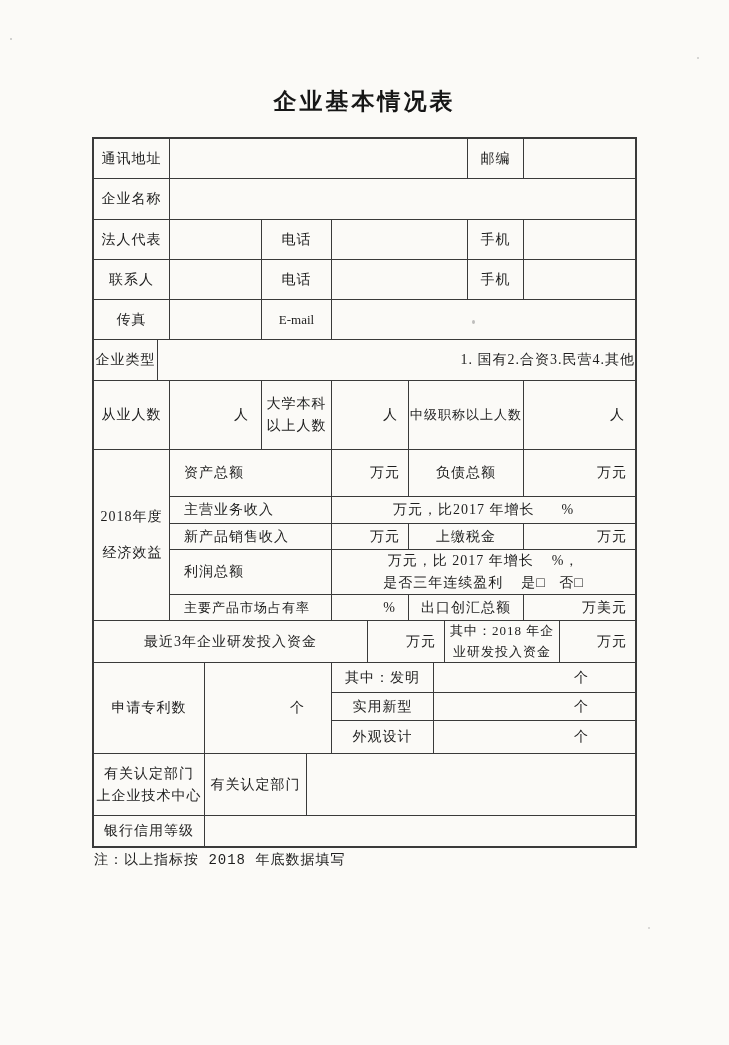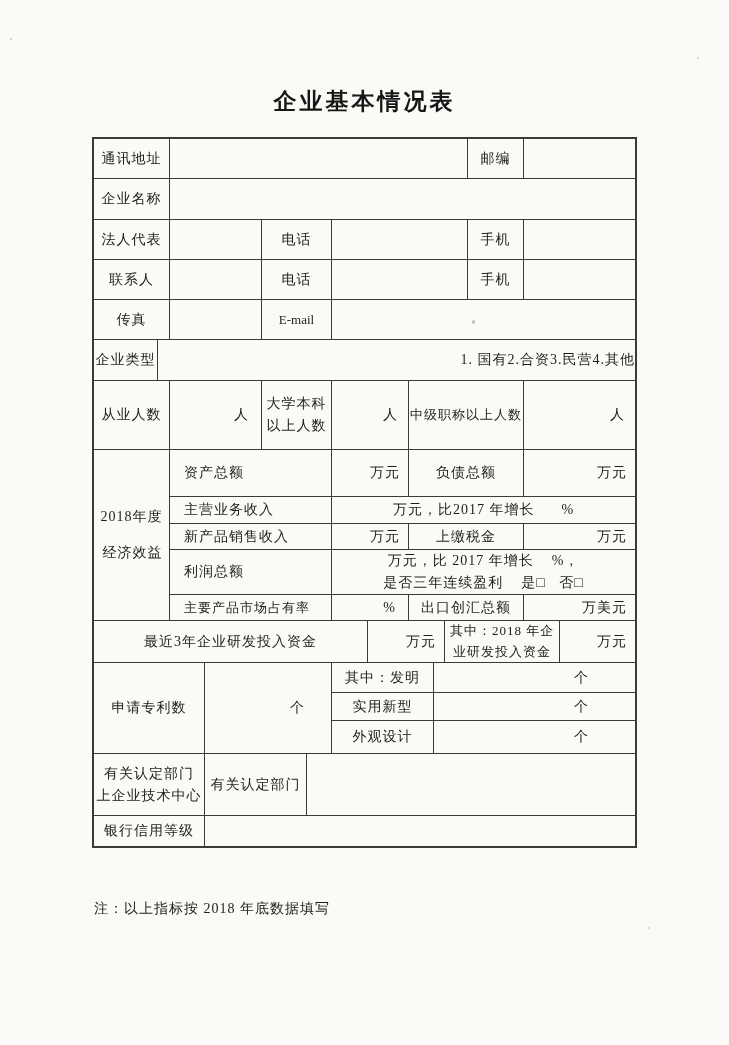--- a/index.html
+++ b/index.html
@@ -35,21 +35,21 @@
   .pr46{padding-right:46px;}
   .ml{white-space:pre-line;text-align:center;line-height:1.55;}
   .hdr{white-space:pre-line;text-align:right;line-height:2.55;}
   .stack{display:flex;flex-direction:column;flex:1 1 auto;}
   .srow{display:flex;border-bottom:1.5px solid #3a3a3a;box-sizing:border-box;align-items:stretch;flex:0 0 auto;}
   .srow:last-child{border-bottom:none;}
   .mono{font-family:Liberation Serif, serif;font-size:13px;letter-spacing:0;}
   .typegrp{display:flex;justify-content:flex-end;align-items:center;flex:1 1 auto;
     border-right:none;font-size:14px;letter-spacing:1px;}
   .note{
-    position:absolute;left:94px;top:900px;font-size:14px;letter-spacing:1px;color:#1d1d1d;
+    position:absolute;left:94px;top:851px;font-size:14px;letter-spacing:1px;color:#1d1d1d;font-family:Liberation Mono, monospace;
   }
   .speck{position:absolute;border-radius:50%;background:#8d8d8d;}
 </style>
 </head>
 <body>
 
 <div class="title">企业基本情况表</div>
 
 <div class="tbl">
 

